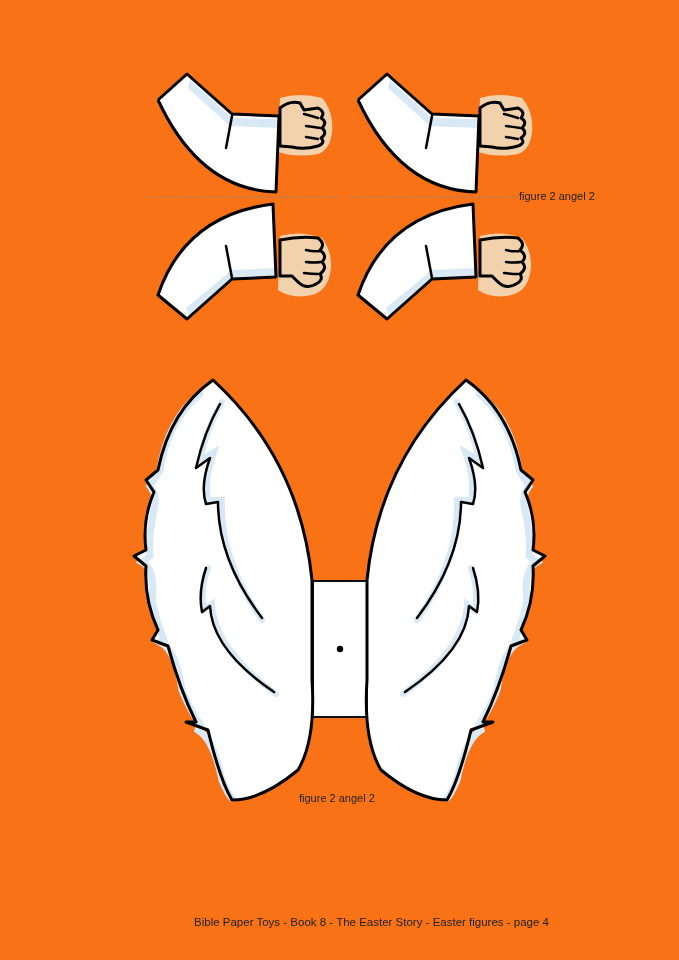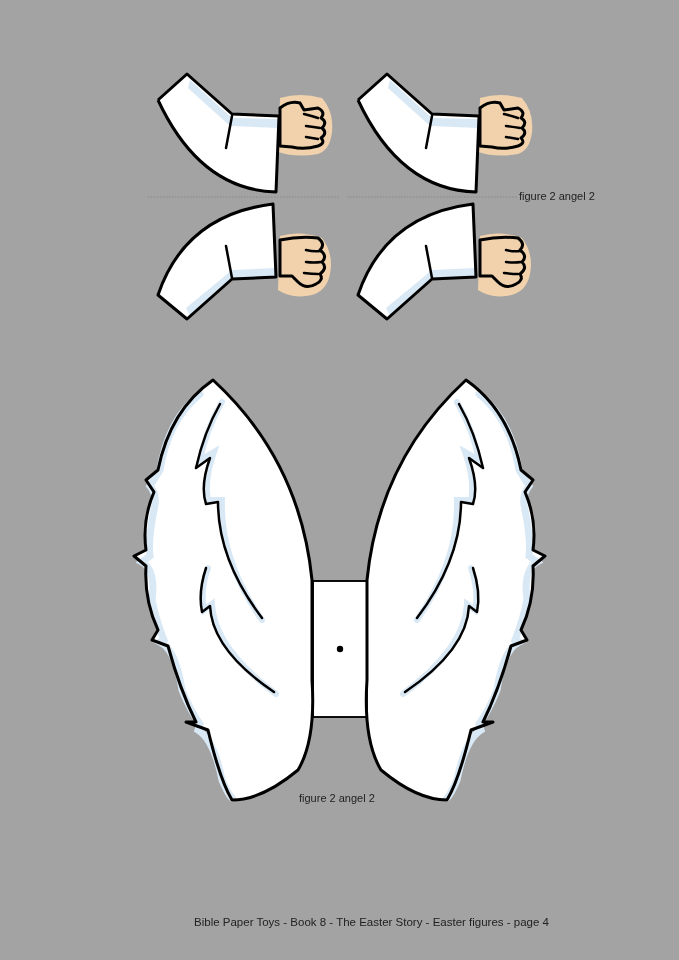--- a/index.html
+++ b/index.html
@@ -1,17 +1,17 @@
 <!DOCTYPE html>
 <html><head>
   <meta charset="utf-8">
   <style>
     html, body { margin: 0; padding: 0; background: #ffffff; }
     body { width: 679px; height: 960px; position: relative; overflow: hidden; font-family: "Liberation Sans", sans-serif; }
-    .page { position: absolute; left: 0; top: 0; width: 679px; height: 960px; background: #a3a3a3; }
+    .page { position: absolute; left: 0; top: 0; width: 679px; height: 960px; background: #f97316; }
     .art { position: absolute; left: 0; top: 0; width: 679px; height: 960px; }
     .label { position: absolute; font-size: 11px; color: #222222; white-space: nowrap; line-height: 1; }
     .fold-label { left: 519px; top: 191px; }
     .wing-label { left: 299px; top: 793px; }
     .footer { position: absolute; left: 0; width: 679px; top: 916px; text-align: center; font-size: 11.5px; color: #222222; padding-left: 32px; }
   </style>
 </head>
 <body>
 
 <div class="page">

